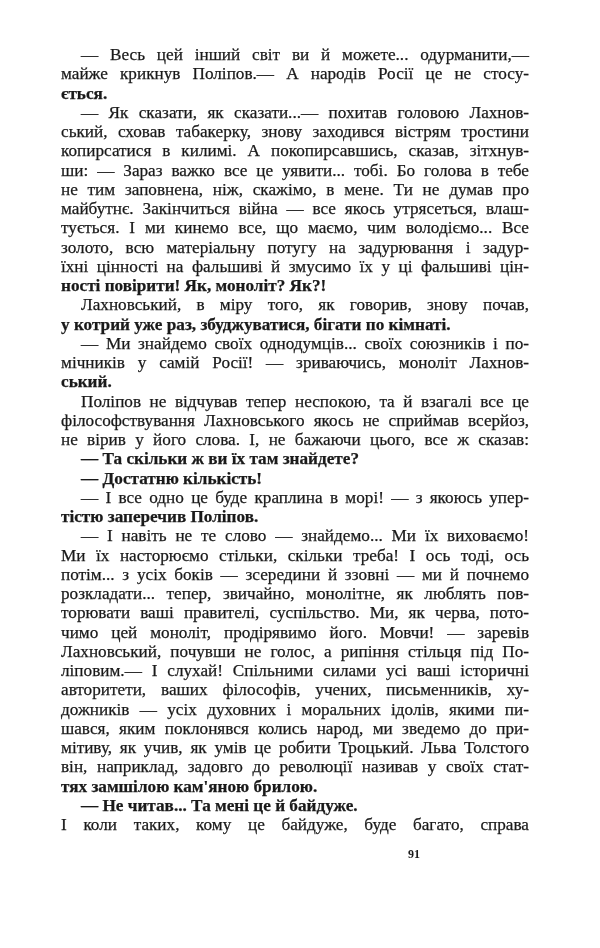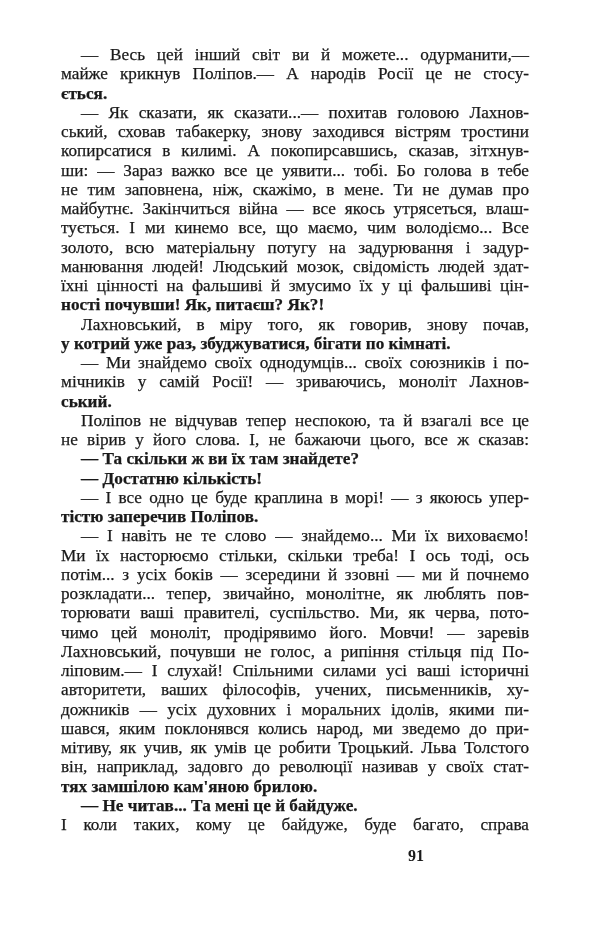--- a/index.html
+++ b/index.html
@@ -37,50 +37,50 @@
       font-weight: bold;
     }
     .line.indent {
       padding-left: 20px;
     }
     .page-number {
       position: absolute;
       left: 408px;
       top: 847px;
       font-family: "Liberation Serif", "DejaVu Serif", serif;
-      font-size: 16px;
+      font-size: 12px;
       font-weight: bold;
       color: #1a1a1a;
       text-align: center;
     }
   </style>
 </head>
 <body>
 
 <div class="page">
   <span class="line indent">— Весь цей інший світ ви й можете... одурманити,—</span>
   <span class="line">майже крикнув Поліпов.— А народів Росії це не стосу-</span>
   <span class="line last">ється.</span>
   <span class="line indent">— Як сказати, як сказати...— похитав головою Лахнов-</span>
   <span class="line">ський, сховав табакерку, знову заходився вістрям тростини</span>
   <span class="line">копирсатися в килимі. А покопирсавшись, сказав, зітхнув-</span>
   <span class="line">ши: — Зараз важко все це уявити... тобі. Бо голова в тебе</span>
   <span class="line">не тим заповнена, ніж, скажімо, в мене. Ти не думав про</span>
   <span class="line">майбутнє. Закінчиться війна — все якось утрясеться, влаш-</span>
   <span class="line">тується. І ми кинемо все, що маємо, чим володіємо... Все</span>
   <span class="line">золото, всю матеріальну потугу на задурювання і задур-</span>
-  <span class="line">манювання людей! Людський мозок, свідомість людей здат-</span>
   <span class="line">їхні цінності на фальшиві й змусимо їх у ці фальшиві цін-</span>
-  <span class="line last">ності почувши! Як, питаєш? Як?!</span>
+  <span class="line last">ності повірити! Як, моноліт? Як?!</span>
   <span class="line indent">Лахновський, в міру того, як говорив, знову почав,</span>
   <span class="line last">у котрий уже раз, збуджуватися, бігати по кімнаті.</span>
   <span class="line indent">— Ми знайдемо своїх однодумців... своїх союзників і по-</span>
   <span class="line">мічників у самій Росії! — зриваючись, моноліт Лахнов-</span>
   <span class="line last">ський.</span>
   <span class="line indent">Поліпов не відчував тепер неспокою, та й взагалі все це</span>
+  <span class="line">філософствування Лахновського якось не сприймав всерйоз,</span>
   <span class="line">не вірив у його слова. І, не бажаючи цього, все ж сказав:</span>
   <span class="line indent last">— Та скільки ж ви їх там знайдете?</span>
   <span class="line indent last">— Достатню кількість!</span>
   <span class="line indent">— І все одно це буде краплина в морі! — з якоюсь упер-</span>
   <span class="line last">тістю заперечив Поліпов.</span>
   <span class="line indent">— І навіть не те слово — знайдемо... Ми їх виховаємо!</span>
   <span class="line">Ми їх насторюємо стільки, скільки треба! І ось тоді, ось</span>
   <span class="line">потім... з усіх боків — зсередини й ззовні — ми й почнемо</span>
   <span class="line">розкладати... тепер, звичайно, монолітне, як люблять пов-</span>
   <span class="line">торювати ваші правителі, суспільство. Ми, як черва, пото-</span>

